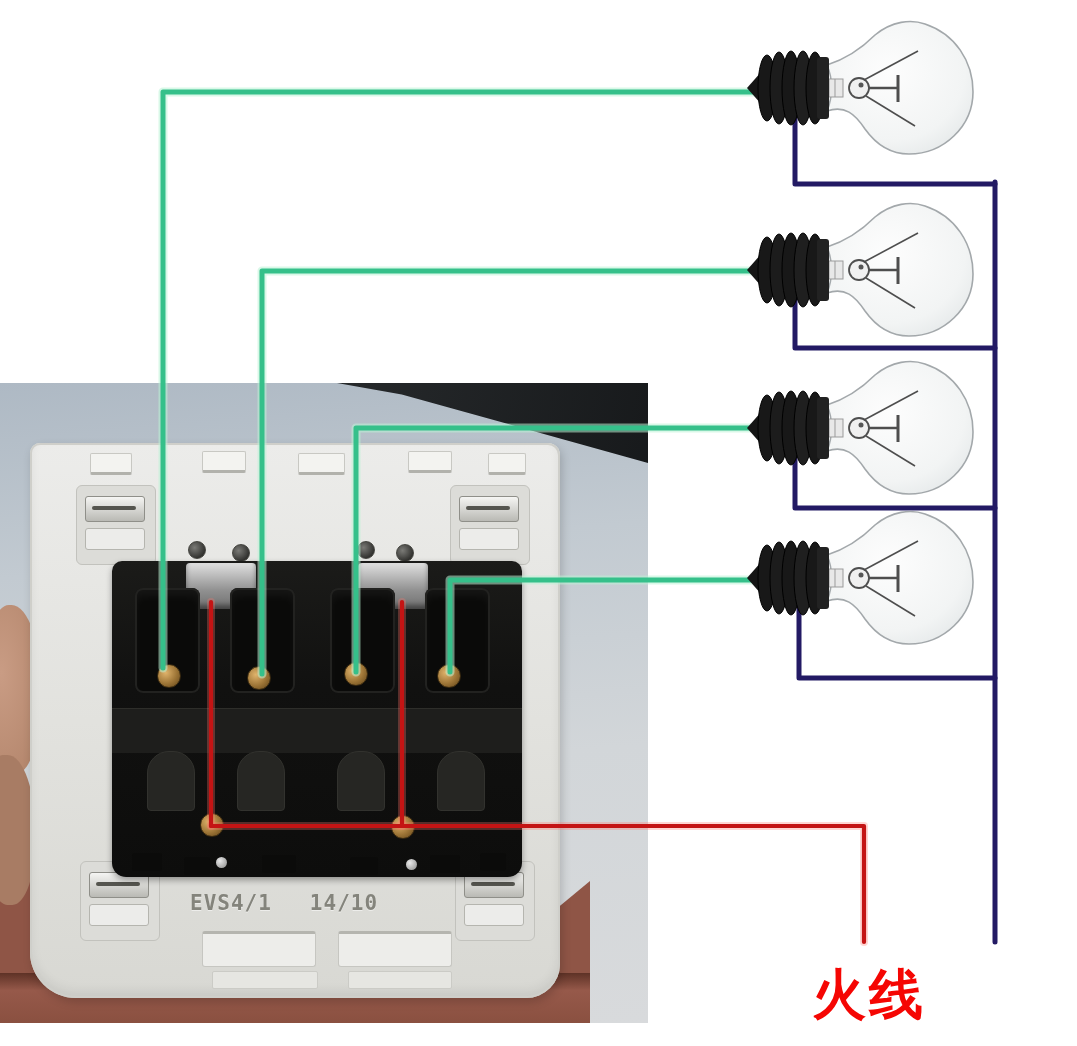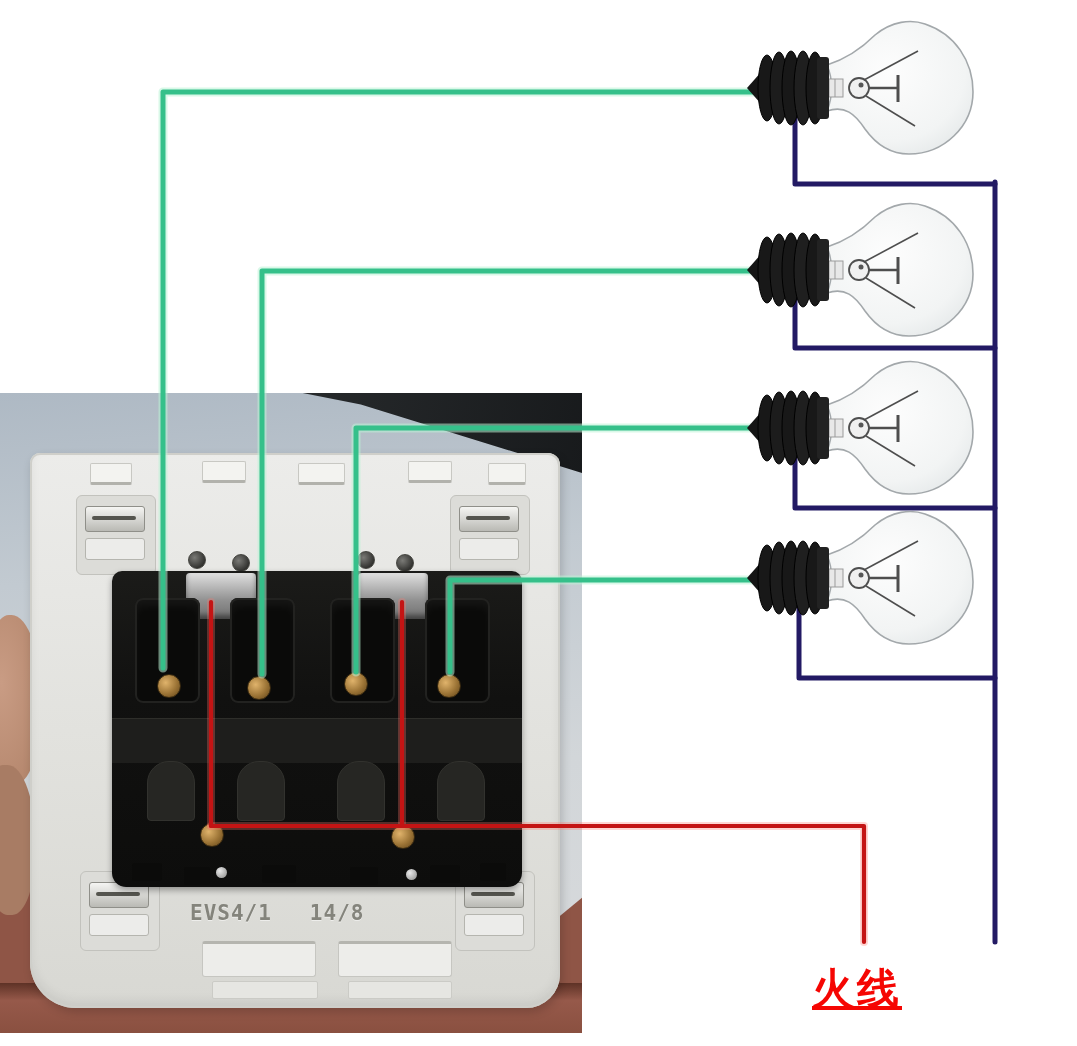--- a/index.html
+++ b/index.html
@@ -1,21 +1,21 @@
 <!DOCTYPE html>
 <html style="--lamp-wire: #35c08a; --neutral-wire: #231a64; --live-wire: #c41414; --live-label: #f50603; --neutral-label: #3a23d6;"><head>
 <meta charset="utf-8">
 <style>
   html,body{margin:0;padding:0;background:#ffffff;}
   .canvas{position:relative;width:1077px;height:1046px;background:#ffffff;overflow:hidden;
           font-family:"DejaVu Sans",sans-serif;}
   .abs{position:absolute;}
 
   
-  .photo{left:0;top:393px;width:582px;height:640px;overflow:hidden;
+  .photo{left:0;top:383px;width:648px;height:640px;overflow:hidden;
          background:linear-gradient(175deg,#aeb9c4 0%,#c2cad1 28%,#d2d6d9 60%,#d8dadc 100%);}
   .dark-wedge{left:0;top:0;width:100%;height:100%;
          clip-path:polygon(52% 0,100% 0,100% 12.5%,62% 1.8%);
          background:linear-gradient(100deg,#5a6064 0%,#26292b 45%,#131517 100%);}
   .table-left{left:0;top:478px;width:100px;height:162px;background:#8f5546;}
   .table-bottom{left:0;top:590px;width:590px;height:50px;
          background:linear-gradient(180deg,#5e3226 0%,#96594a 35%,#8a5040 100%);}
   .table-right{left:542px;top:498px;width:48px;height:142px;background:#8f5546;
          clip-path:polygon(0 28%,100% 0,100% 100%,0 100%);}
   .finger{left:-16px;top:222px;width:58px;height:170px;border-radius:45% 55% 50% 50%;
@@ -61,22 +61,22 @@
   
   svg.wires{left:0;top:0;width:1077px;height:1046px;pointer-events:none;}
   .wire{fill:none;stroke-linecap:round;stroke-linejoin:round;}
   .halo-lamp{stroke:rgba(185,242,214,.55);stroke-width:9;}
   .core-lamp{stroke:var(--lamp-wire,#35c08a);stroke-width:5;}
   .halo-live{stroke:rgba(255,120,110,.30);stroke-width:8;}
   .core-live{stroke:var(--live-wire,#c41414);stroke-width:4.2;}
   .core-neutral{stroke:var(--neutral-wire,#231a64);stroke-width:5;}
 
   
-  .wire-label{font-size:42px;font-weight:800;letter-spacing:3px;line-height:1;
-         font-family:"DejaVu Sans",sans-serif;text-decoration:underline;}
+  .wire-label{font-size:54px;font-weight:800;letter-spacing:3px;line-height:1;
+         font-family:"DejaVu Sans",sans-serif;}
   .label-live{left:812px;top:968px;color:var(--live-label,#f50603);}
   .label-neutral{left:948px;top:968px;color:var(--neutral-label,#3a23d6);}
 </style>
 </head>
 <body>
 
 <div class="canvas">
 
   <div class="abs photo">
     <div class="abs dark-wedge"></div>
@@ -113,21 +113,21 @@
       </div>
       <div class="abs screw-mod" style="left:425px;top:418px;">
         <div class="abs screw-slot">
           <div class="abs screw-line"></div>
         </div>
         <div class="abs screw-slot2"></div>
       </div>
 
       <div class="abs model-row" style="left:160px;top:448px;">
         <span>EVS4/1</span>
-        <span>14/8</span>
+        <span>14/10</span>
       </div>
 
       <div class="abs tray" style="left:172px;top:488px;width:112px;height:32px;"></div>
       <div class="abs tray" style="left:308px;top:488px;width:112px;height:32px;"></div>
       <div class="abs tray-small" style="left:182px;top:528px;width:104px;height:16px;"></div>
       <div class="abs tray-small" style="left:318px;top:528px;width:102px;height:16px;"></div>
     </div>
 
     <div class="abs top-screw" style="left:188px;top:158px;"></div>
     <div class="abs top-screw" style="left:232px;top:161px;"></div>

